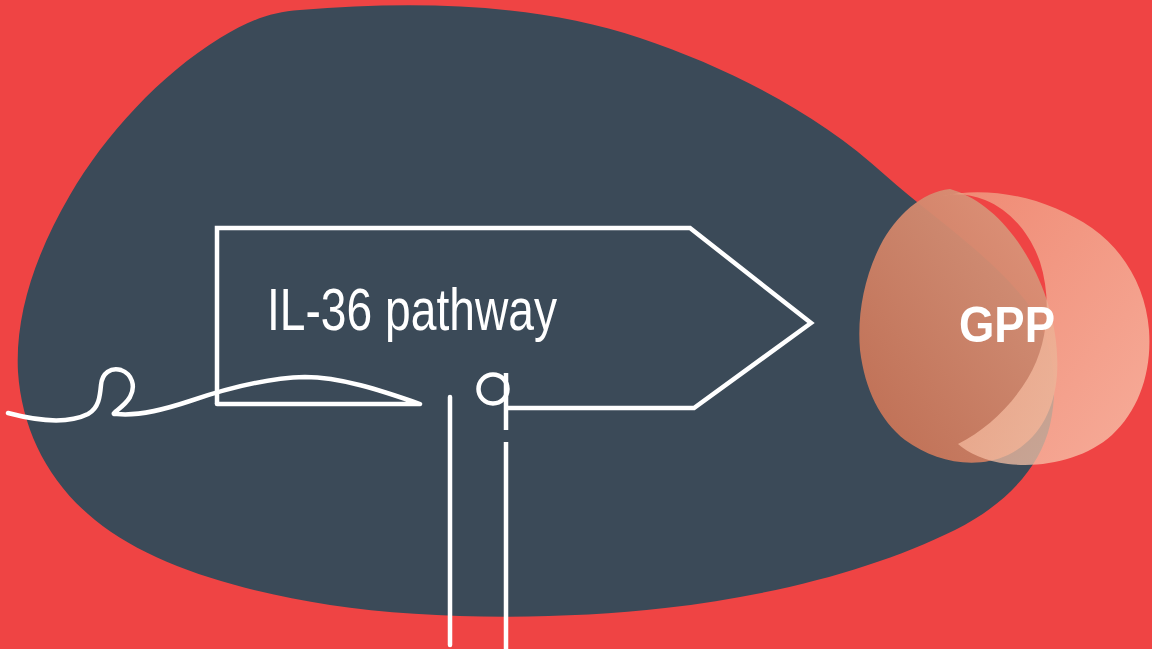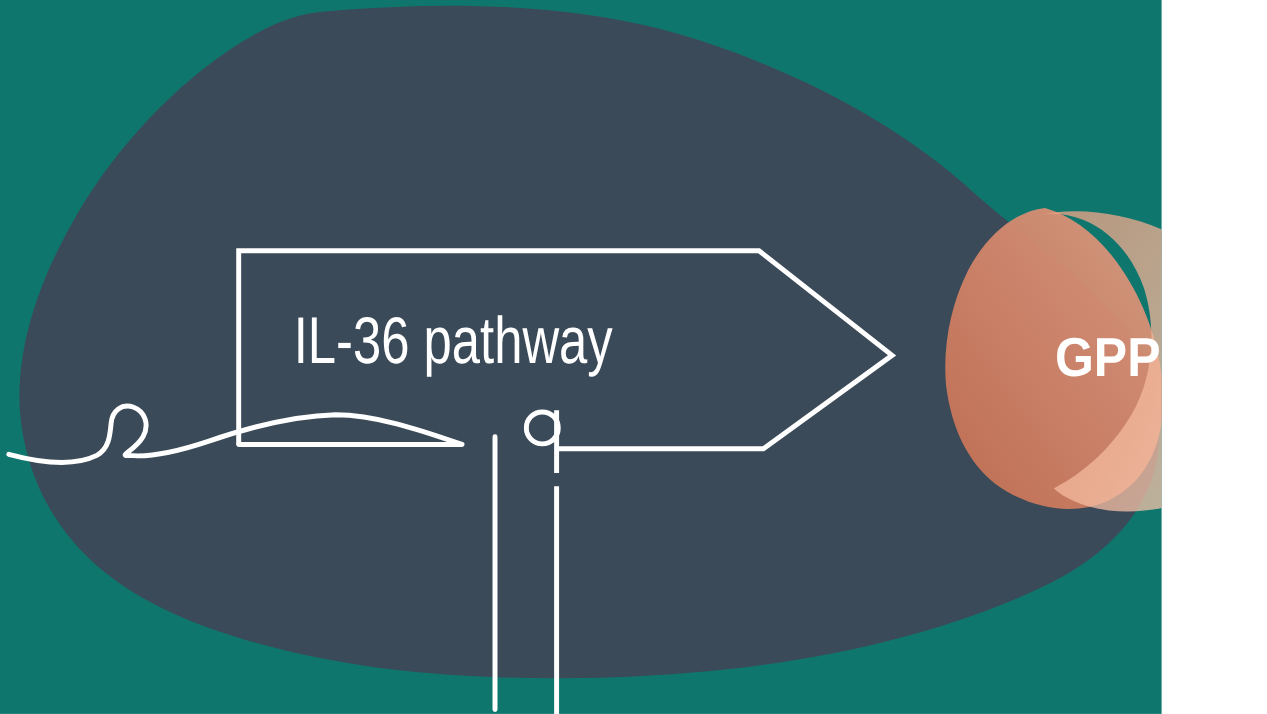--- a/index.html
+++ b/index.html
@@ -3,24 +3,24 @@
 <meta charset="utf-8">
 <style>
   html, body {
     margin: 0;
     padding: 0;
     background: #ffffff;
     font-family: "Liberation Sans", sans-serif;
   }
   .stage {
     position: relative;
-    width: 1056px;
+    width: 1152px;
     height: 649px;
     overflow: hidden;
-    background: #0f766e;
+    background: #ef4444;
   }
   .stage svg {
     display: block;
     width: 1152px;
     height: 649px;
   }
   .sign-text {
     font-family: "Liberation Sans", sans-serif;
     font-weight: 400;
     fill: #ffffff;

